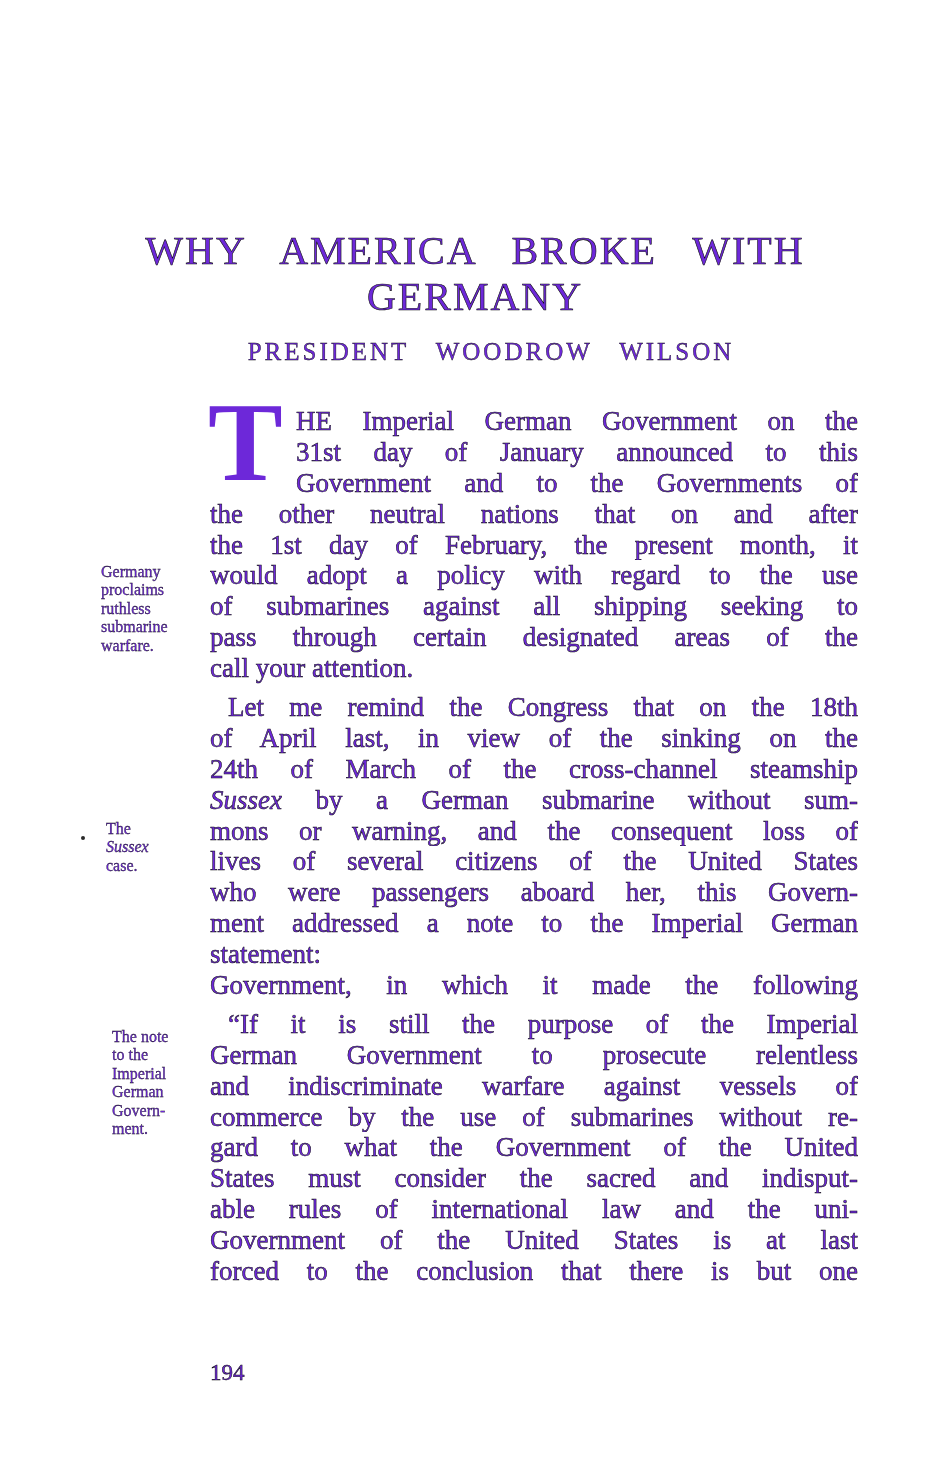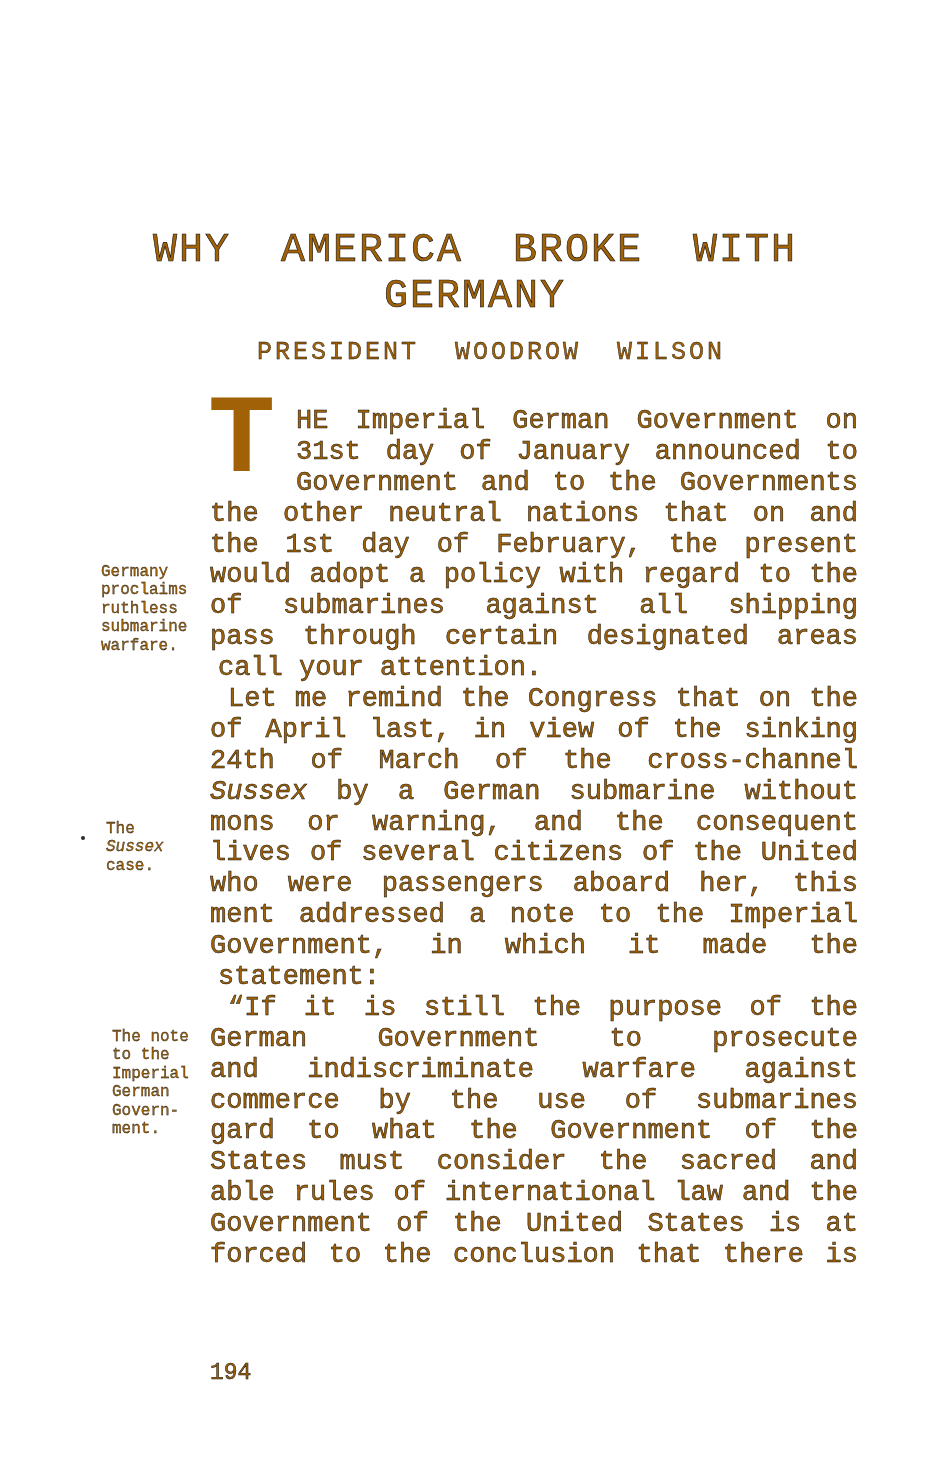--- a/index.html
+++ b/index.html
@@ -1,18 +1,18 @@
 <!DOCTYPE html>
 <html><head>
 <meta charset="utf-8">
 <style>
   html,body{margin:0;padding:0;background:#ffffff;}
   .page{
     position:relative;width:950px;height:1483px;background:#ffffff;
-    font-family:Liberation Mono, monospace;color:#a16207;overflow:hidden;
+    font-family:Liberation Serif, serif;color:#6d28d9;overflow:hidden;
   }
   .title{
     position:absolute;top:228px;left:0;width:950px;text-align:center;
     font-size:40px;line-height:46px;letter-spacing:2px;word-spacing:24px;
     -webkit-text-stroke:0.6px #101010;
   }
   .author{
     position:absolute;top:338px;left:16px;width:950px;text-align:center;
     font-size:25px;letter-spacing:3px;word-spacing:18px;
     -webkit-text-stroke:0.4px #101010;
@@ -29,22 +29,22 @@
     font-size:27px;line-height:30.9px;-webkit-text-stroke:0.5px #101010;
   }
   .para{position:relative;}
   .dropcap{
     position:absolute;left:-2px;top:-20px;
     font-size:112px;line-height:112px;font-weight:bold;
     -webkit-text-stroke:0 transparent;
   }
   .ln{text-align:justify;text-align-last:justify;height:30.9px;overflow:hidden;}
   .ln.beside{margin-left:86px;}
-  .ln.indent{text-indent:18px;}
-  .ln.flush{text-align-last:left;margin-left:8px;}
+  .ln.indent{text-indent:18px;margin-top:8px;}
+  .ln.flush{text-align-last:left;}
   .pageno{
     position:absolute;left:210px;top:1360px;width:648px;
     font-size:23px;-webkit-text-stroke:0.5px #101010;
   }
   .speck{position:absolute;left:81px;top:836px;width:4px;height:4px;background:#2a2a2a;border-radius:50%;}
   i{font-style:italic;}
 </style>
 </head>
 <body>
 
@@ -94,22 +94,22 @@
       </div>
       <div class="para">
         <div class="ln indent">Let me remind the Congress that on the 18th</div>
         <div class="ln">of April last, in view of the sinking on the</div>
         <div class="ln">24th of March of the cross-channel steamship</div>
         <div class="ln"><i>Sussex</i> by a German submarine without sum-</div>
         <div class="ln">mons or warning, and the consequent loss of</div>
         <div class="ln">lives of several citizens of the United States</div>
         <div class="ln">who were passengers aboard her, this Govern-</div>
         <div class="ln">ment addressed a note to the Imperial German</div>
+        <div class="ln flush">statement:</div>
         <div class="ln">Government, in which it made the following</div>
-        <div class="ln flush">statement:</div>
       </div>
       <div class="para">
         <div class="ln indent">“If it is still the purpose of the Imperial</div>
         <div class="ln">German Government to prosecute relentless</div>
         <div class="ln">and indiscriminate warfare against vessels of</div>
         <div class="ln">commerce by the use of submarines without re-</div>
         <div class="ln">gard to what the Government of the United</div>
         <div class="ln">States must consider the sacred and indisput-</div>
         <div class="ln">able rules of international law and the uni-</div>
         <div class="ln">Government of the United States is at last</div>

